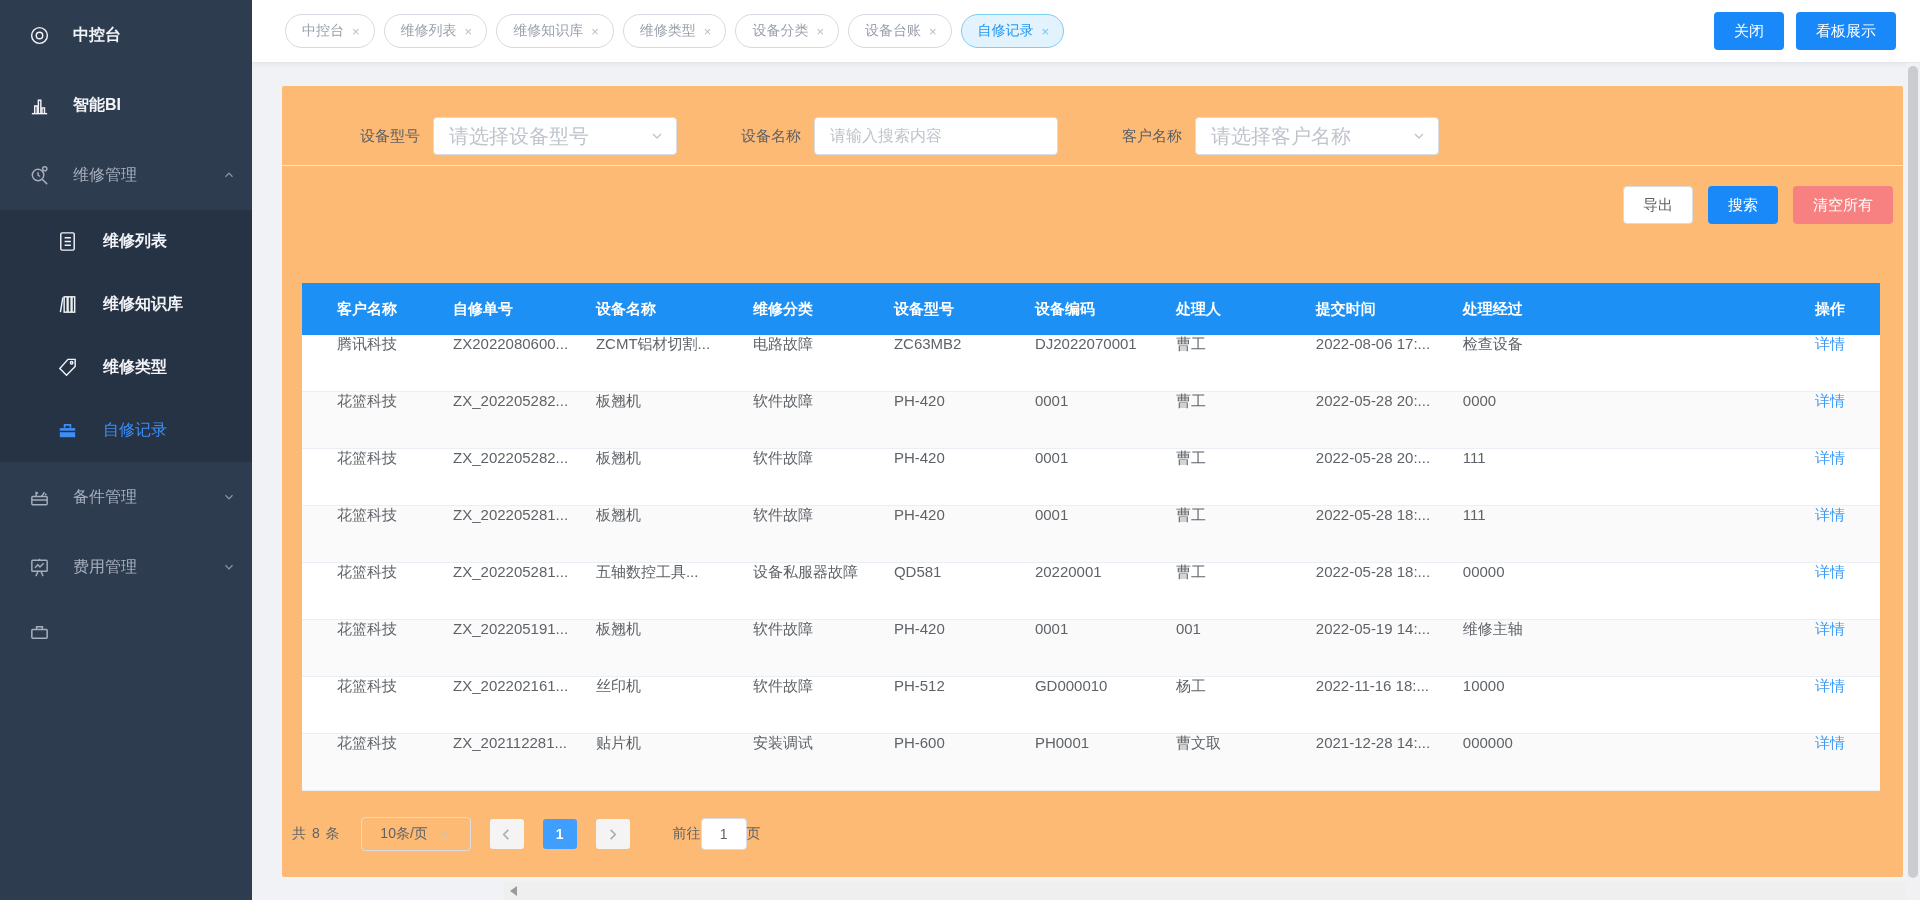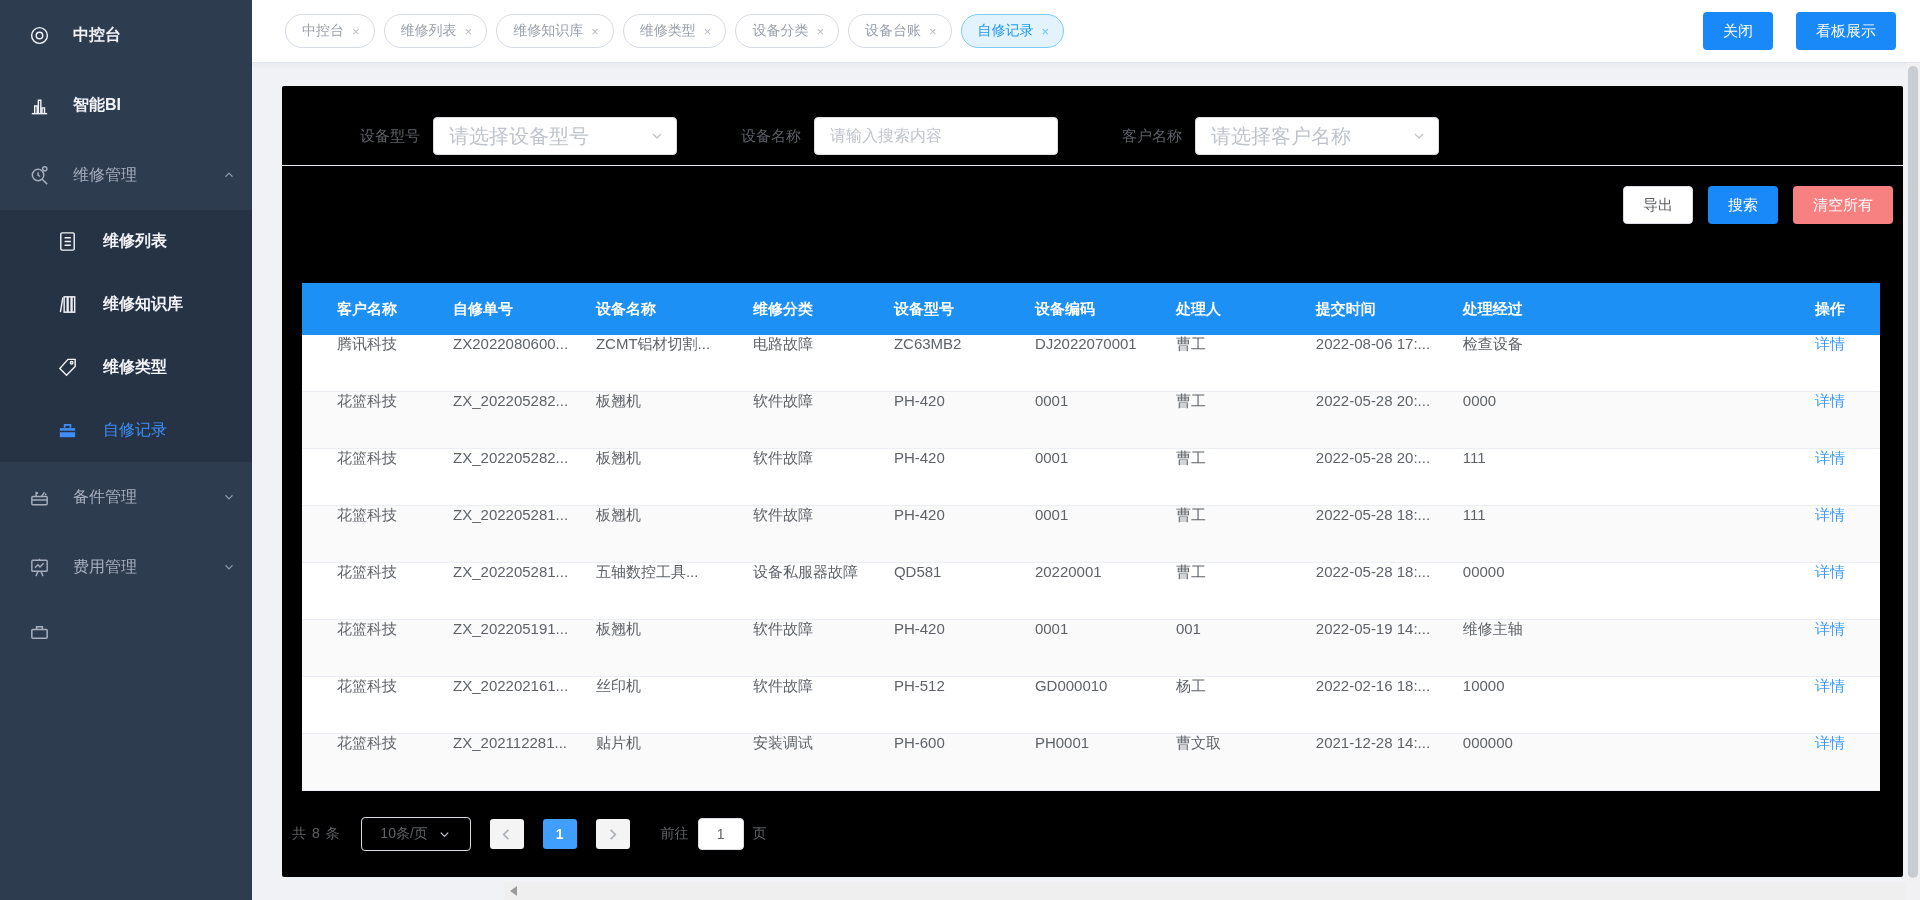--- a/index.html
+++ b/index.html
@@ -39,33 +39,33 @@
   }
   .tabs { display:flex; gap:9px; flex:1; }
   .tag {
     height:34px; border:1px solid #d6dae2; border-radius:17px; background:#fff;
     display:flex; align-items:center; padding:0 14px 0 16px; font-size:14px; color:#9aa1ad;
     cursor:pointer; white-space:nowrap;
   }
   .tag .x { margin-left:8px; font-size:13px; color:#b7bdc7; line-height:1; cursor:pointer; }
   .tag.active { background:#e3f3fd; border-color:#7ccdf2; color:#2196f3; }
   .tag.active .x { color:#6fc4ef; }
-  .tabbar-btns { display:flex; gap:23px; }
+  .tabbar-btns { display:flex; gap:12px; }
   .btn {
     height:38px; border-radius:4px; border:1px solid transparent; font-size:15px;
     display:flex; align-items:center; justify-content:center; cursor:pointer; padding:0 19px;
     font-family:inherit;
   }
   .btn.blue { background:#1989fa; color:#fff; }
   .btn.plain { background:#fff; border-color:#d9dce3; color:#606266; }
   .btn.red { background:#f78080; color:#fff; }
 
   
   .panel {
-    margin:23px 0 0 30px; width:1621px; height:791px; background:#000000;
+    margin:23px 0 0 30px; width:1621px; height:791px; background:#fdba74;
     border-radius:2px; position:relative;
   }
   .filter-row { display:flex; align-items:center; padding:31px 0 0 78px; }
   .f-group { display:flex; align-items:center; }
   .f-group + .f-group { margin-left:64px; }
   .f-label { font-size:15px; color:#5c6066; margin-right:13px; white-space:nowrap; }
   .f-ctl {
     width:244px; height:38px; border:1px solid #d9dce3; border-radius:4px; background:#fff;
     display:flex; align-items:center; padding:0 12px 0 15px; cursor:pointer;
   }
@@ -95,21 +95,21 @@
     width:110px; height:34px; border:1px solid #d9dce3; border-radius:4px;
     display:flex; align-items:center; justify-content:center; gap:10px; cursor:pointer; color:#606266;
   }
   .pg-size .chev { width:13px; height:13px; color:#c0c4cc; }
   .pg-btn {
     width:34px; height:30px; border-radius:3px; background:#f4f4f5; margin-left:19px;
     display:flex; align-items:center; justify-content:center; cursor:pointer; color:#a9aeb6;
   }
   .pg-btn svg { width:13px; height:13px; }
   .pg-btn.cur { background:#409eff; color:#fff; font-weight:bold; font-size:14px; }
-  .pg-goto { margin-left:31px; display:flex; align-items:center; gap:9px; }
+  .pg-goto { margin-left:43px; display:flex; align-items:center; }
   .pg-input {
     width:46px; height:32px; border:1px solid #d9dce3; border-radius:4px; text-align:center;
     font-size:14px; color:#606266; outline:none; font-family:inherit;
   }
 
   
   .vscroll { position:absolute; right:0; top:63px; width:14px; height:837px; background:#f1f1f3; z-index:6; }
   .vscroll .thumb { position:absolute; left:2px; top:3px; width:10px; height:812px; border-radius:6px; background:#c9cdd2; }
   .hscroll { position:absolute; left:252px; bottom:0; width:1668px; height:18px; background:#efefef; z-index:4; display:flex; align-items:center; justify-content:space-between; padding:0 16px 0 6px; }
   .arrow-l { width:0; height:0; border-top:5px solid transparent; border-bottom:5px solid transparent; border-right:7px solid #9b9b9b; }
@@ -374,21 +374,21 @@
             <div class="c c9"><span class="link">详情</span></div>
           </div>
           <div class="tr">
             <div class="c c0">花篮科技</div>
             <div class="c c1">ZX_202202161...</div>
             <div class="c c2">丝印机</div>
             <div class="c c3">软件故障</div>
             <div class="c c4">PH-512</div>
             <div class="c c5">GD000010</div>
             <div class="c c6">杨工</div>
-            <div class="c c7">2022-02-16 18:...</div>
+            <div class="c c7">2022-11-16 18:...</div>
             <div class="c c8">10000</div>
             <div class="c c9"><span class="link">详情</span></div>
           </div>
           <div class="tr even">
             <div class="c c0">花篮科技</div>
             <div class="c c1">ZX_202112281...</div>
             <div class="c c2">贴片机</div>
             <div class="c c3">安装调试</div>
             <div class="c c4">PH-600</div>
             <div class="c c5">PH0001</div>

